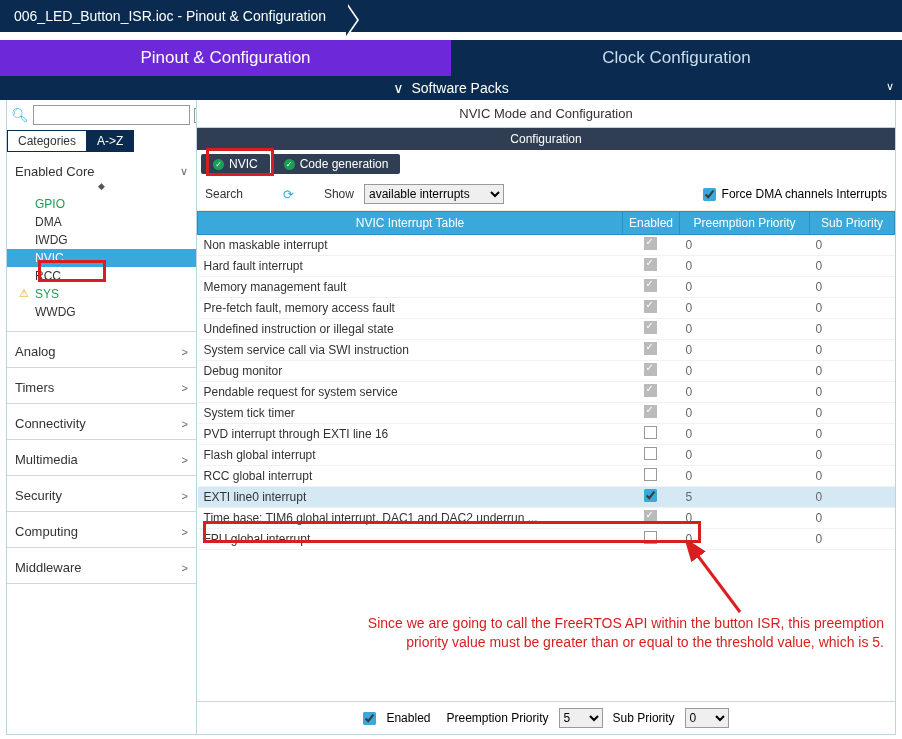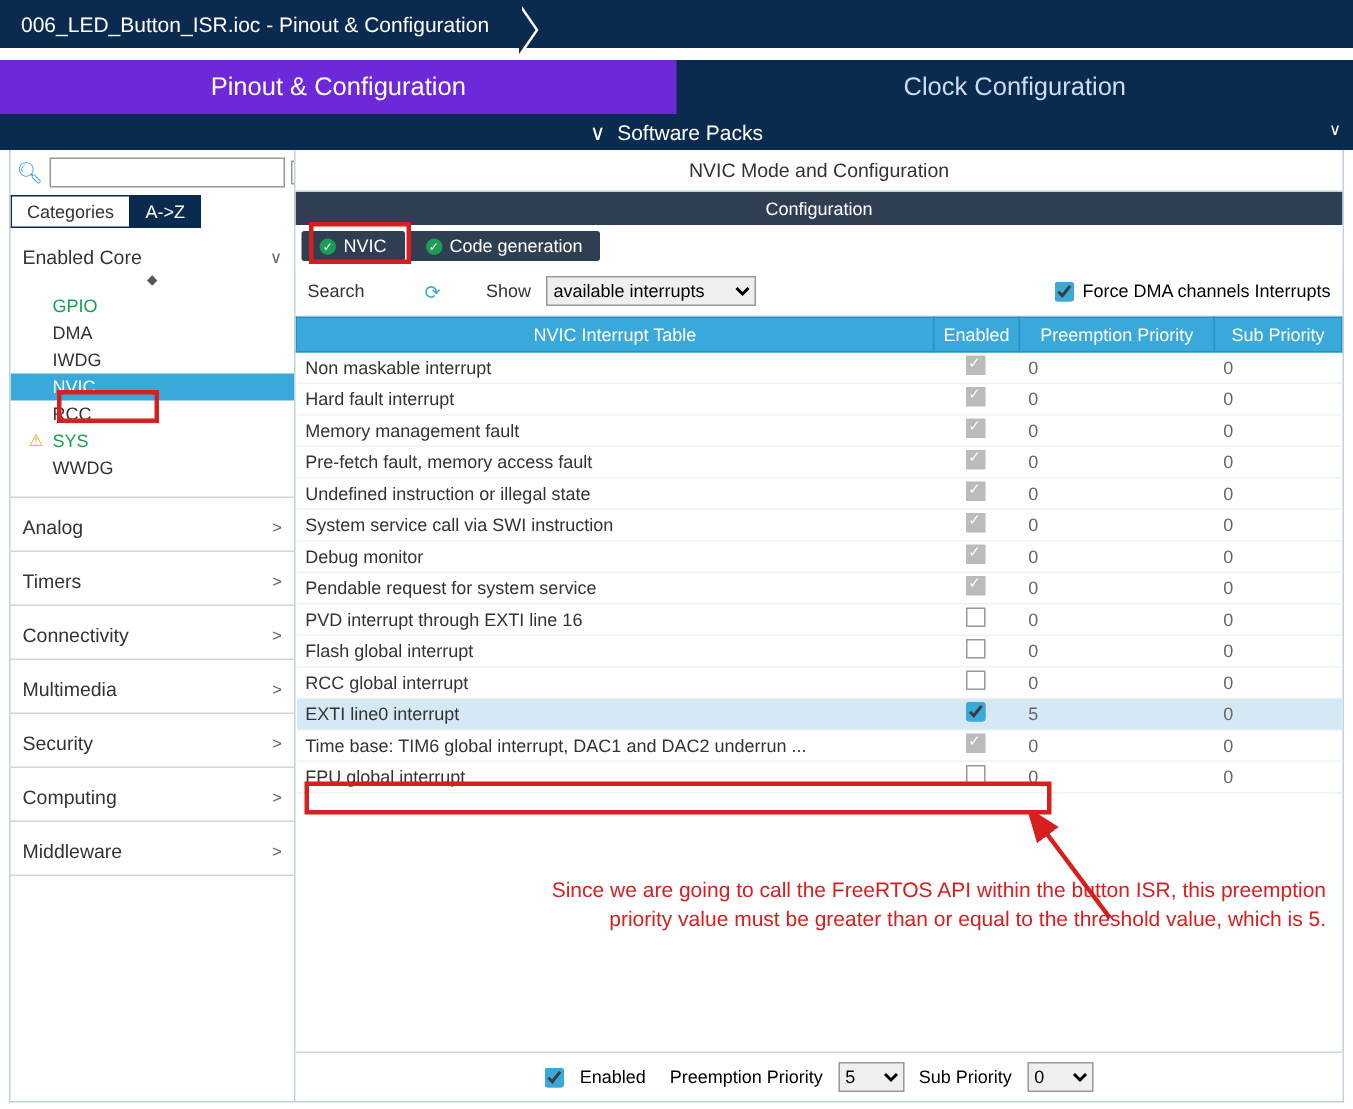--- a/index.html
+++ b/index.html
@@ -67,21 +67,21 @@
   .nvic-table td.prio-cell { width: 130px; color: #666; }
   .nvic-table td.sub-cell { width: 85px; color: #666; }
   .nvic-table tr.hl { background: #d5e9f5; }
   .chk-grey { appearance: none; width: 13px; height: 13px; background: #bbb; border: none; position: relative; }
   .chk-grey:checked::after { content: "✓"; position: absolute; color: #fff; font-size: 10px; left: 1px; top: -1px; }
   .chk-white { appearance: none; width: 13px; height: 13px; background: #fff; border: 1px solid #999; }
   .chk-bluechk { accent-color: #39a9dc; }
   
   .footer-bar { position: absolute; bottom: 0; left: 0; right: 0; display: flex; justify-content: center; align-items: center; gap: 10px; padding: 6px 8px; font-size: 12px; border-top: 1px solid #d0d7db; background: #fff; }
   
-  .annotation { position: absolute; color: #d81e1e; font-size: 14px; text-align: right; line-height: 1.35; right: 18px; top: 584px; width: 560px; pointer-events: none; }
+  .annotation { position: absolute; color: #d81e1e; font-size: 14px; text-align: right; line-height: 1.35; right: 18px; top: 614px; width: 560px; pointer-events: none; }
   .arrow-svg { position: absolute; pointer-events: none; }
 </style>
 </head>
 <body>
 
 <div class="breadcrumb-bar">
   <div class="breadcrumb-item">006_LED_Button_ISR.ioc - Pinout &amp; Configuration</div>
 </div>
 <div class="top-bg"></div>
 
@@ -247,20 +247,26 @@
             <td class="sub-cell">0</td>
           </tr>
           <tr>
             <td>Debug monitor</td>
             <td class="enabled-cell"><input type="checkbox" class="chk-grey" checked="" style=""></td>
             <td class="prio-cell">0</td>
             <td class="sub-cell">0</td>
           </tr>
           <tr>
             <td>Pendable request for system service</td>
+            <td class="enabled-cell"><input type="checkbox" class="chk-grey" checked="" style=""></td>
+            <td class="prio-cell">0</td>
+            <td class="sub-cell">0</td>
+          </tr>
+          <tr>
+            <td>System tick timer</td>
             <td class="enabled-cell"><input type="checkbox" class="chk-grey" checked="" style=""></td>
             <td class="prio-cell">0</td>
             <td class="sub-cell">0</td>
           </tr>
           <tr>
             <td>PVD interrupt through EXTI line 16</td>
             <td class="enabled-cell"><input type="checkbox" class="chk-white" style=""></td>
             <td class="prio-cell">0</td>
             <td class="sub-cell">0</td>
           </tr>

